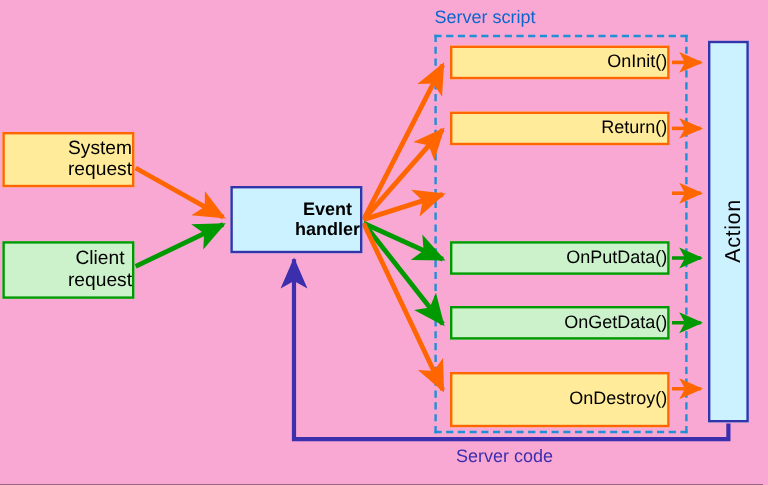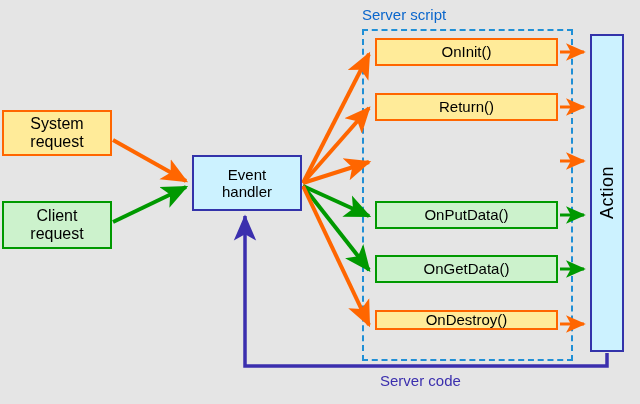--- a/index.html
+++ b/index.html
@@ -4,57 +4,57 @@
 <style>
   html, body {
     margin: 0;
     padding: 0;
     background: #000000;
   }
   #canvas {
     position: relative;
     width: 640px;
     height: 404px;
-    background: #e5e5e5;
+    background: #f9a8d4;
     overflow: hidden;
     font-family: "Liberation Sans", sans-serif;
   }
   svg.wires {
     position: absolute;
     left: 0;
     top: 0;
     width: 640px;
     height: 404px;
     pointer-events: none;
   }
   .node {
     position: absolute;
     box-sizing: border-box;
     display: flex;
     align-items: center;
-    justify-content: center;
+    justify-content: flex-end;
     text-align: center;
     color: #000000;
     line-height: 1.15;
   }
   .node-yellow {
     background: #ffeb99;
     border: 2px solid #ff6600;
   }
   .node-green {
     background: #ccf2cc;
     border: 2px solid #009900;
   }
   .node-blue {
     background: #ccf2ff;
     border: 2px solid #3333aa;
   }
   .req-box { font-size: 16px; }
   .fn-box  { font-size: 15px; }
-  .handler-box { font-size: 15px; }
+  .handler-box { font-size: 15px; font-weight: bold; }
   .action-box {
     writing-mode: vertical-rl;
     transform: rotate(180deg);
     font-size: 18px;
     letter-spacing: 0.5px;
   }
   .group-frame {
     position: absolute;
     box-sizing: border-box;
     border: 2px dashed #1f8fd6;
@@ -131,21 +131,21 @@
   </div>
   <div class="node fn-box node-yellow" id="node-on-show" style="left: 375px; top: 93px; width: 183px; height: 28px;">
     <span>Return()</span>
   </div>
   <div class="node fn-box node-green" id="node-on-get-data" style="left: 375px; top: 201px; width: 183px; height: 28px;">
     <span>OnPutData()</span>
   </div>
   <div class="node fn-box node-green" id="node-on-put-data" style="left: 375px; top: 255px; width: 183px; height: 28px;">
     <span>OnGetData()</span>
   </div>
-  <div class="node fn-box node-yellow" id="node-on-destroy" style="left: 375px; top: 310px; width: 183px; height: 20px;">
+  <div class="node fn-box node-yellow" id="node-on-destroy" style="left: 375px; top: 310px; width: 183px; height: 46px;">
     <span>OnDestroy()</span>
   </div>
 
   <div class="node node-blue" id="node-action" style="left: 590px; top: 34px; width: 34px; height: 318px;">
     <span class="action-box">Action</span>
   </div>
 
   <div class="wire-label" id="return-code-label" style="left: 380px; top: 372px;">Server code</div>
 
 </div>

